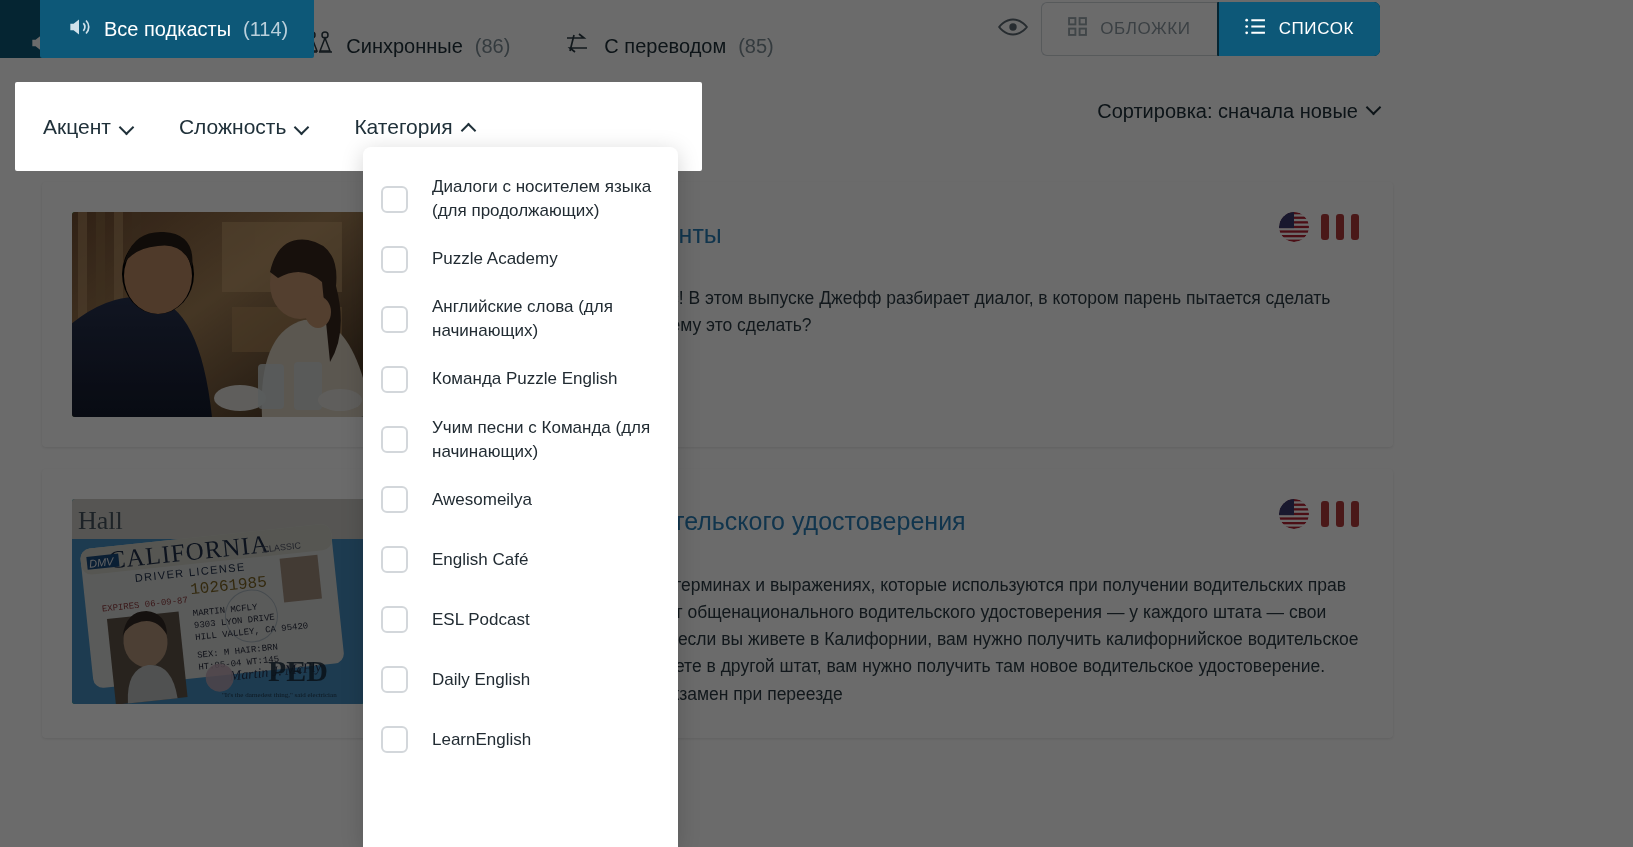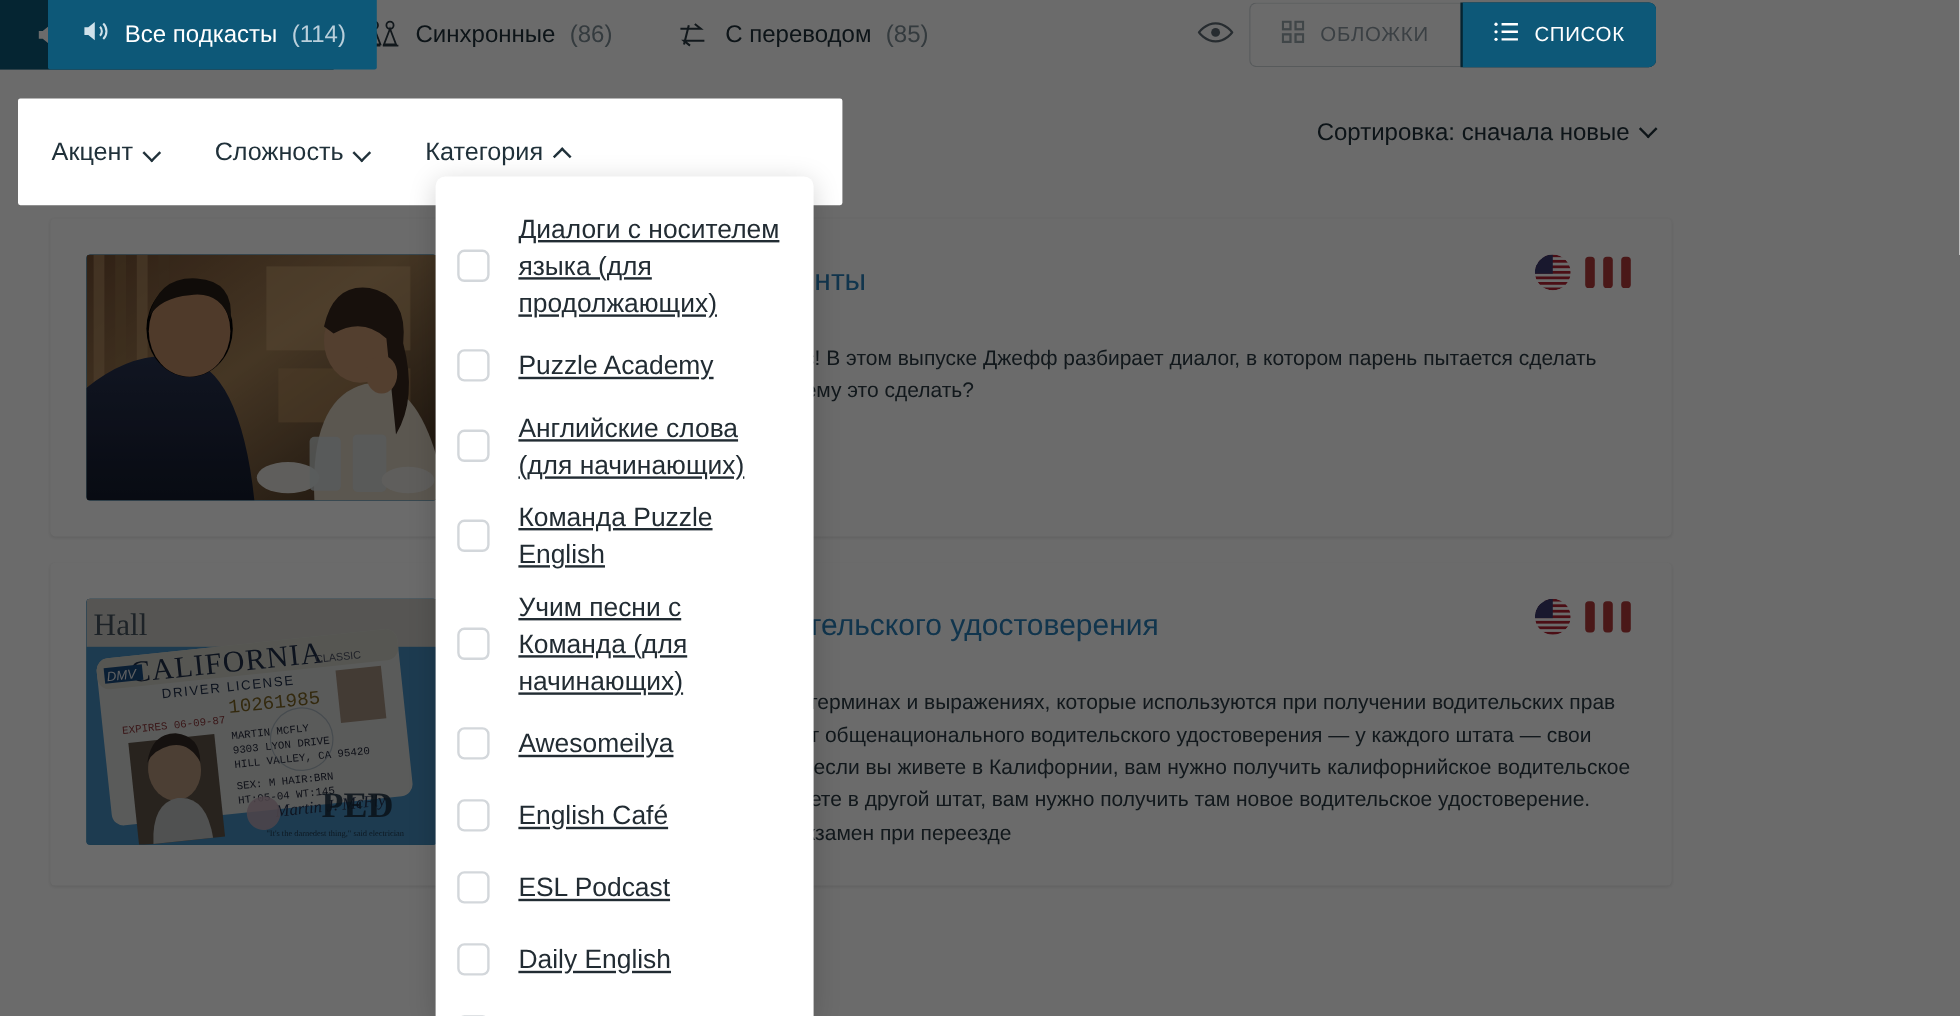--- a/index.html
+++ b/index.html
@@ -17,21 +17,21 @@
     background: #fff;
   }
 
   
   .tabbar {
     position: absolute; left: 0; top: 0; width: 1633px; height: 58px;
     background: #ffffff;
     display: flex; align-items: stretch;
   }
   .tab {
-    display: flex; align-items: center; gap: 12px;
+    display: flex; align-items: flex-end; gap: 12px;
     padding: 0 26px; height: 58px;
     font-size: 20px; color: #20313a; white-space: nowrap;
     cursor: pointer;
   }
   .tab.active { background: #0d5878; color: #ffffff; }
   .tab .count { color: #7d8c95; }
   .tab.active .count { color: #b9cfdb; }
   .tab .ticon { display: inline-flex; align-items: center; justify-content: center; width: 30px; height: 30px; }
 
   .tabbar-right {
@@ -65,21 +65,21 @@
   
   .cards { position: absolute; left: 42px; top: 182px; width: 1351px; }
   .card {
     position: relative; background: #fff; border-radius: 4px;
     margin-bottom: 22px; padding: 30px 34px 30px 30px;
     display: flex; gap: 30px; min-height: 252px;
     box-shadow: 0 1px 3px rgba(0,0,0,.10);
   }
   .thumb {
     width: 292px; height: 205px; flex: none; border-radius: 3px; overflow: hidden;
-    position: relative; background: #0369a1;
+    position: relative; background: #22c55e;
   }
   .thumb svg { display: block; width: 100%; height: 100%; }
   .card-body { flex: 1; min-width: 0; padding-top: 6px; position: relative; }
   .card-title {
     font-size: 25px; color: #2a7fb8; line-height: 1.3; margin-bottom: 34px;
     white-space: nowrap; overflow: visible;
   }
   .card-desc { font-size: 17.5px; line-height: 1.56; color: #2b3b44; }
   .card-meta {
     position: absolute; right: 0; top: 0;
@@ -137,21 +137,21 @@
     padding: 22px 18px 0 18px; overflow: hidden;
   }
   .dd-item {
     display: flex; align-items: center; gap: 24px;
     min-height: 60px; padding: 6px 0; cursor: pointer;
   }
   .dd-check {
     width: 27px; height: 27px; flex: none; border: 2px solid #d3d7db;
     border-radius: 6px; background: #fff;
   }
-  .dd-label { font-size: 22px; color: #222c33; line-height: 1.42; text-decoration: underline; }
+  .dd-label { font-size: 17px; color: #222c33; line-height: 1.42; }
 </style>
 </head>
 <body>
 
 <div id="root">
 
   <div class="page">
 
     <div class="tabbar">
 

